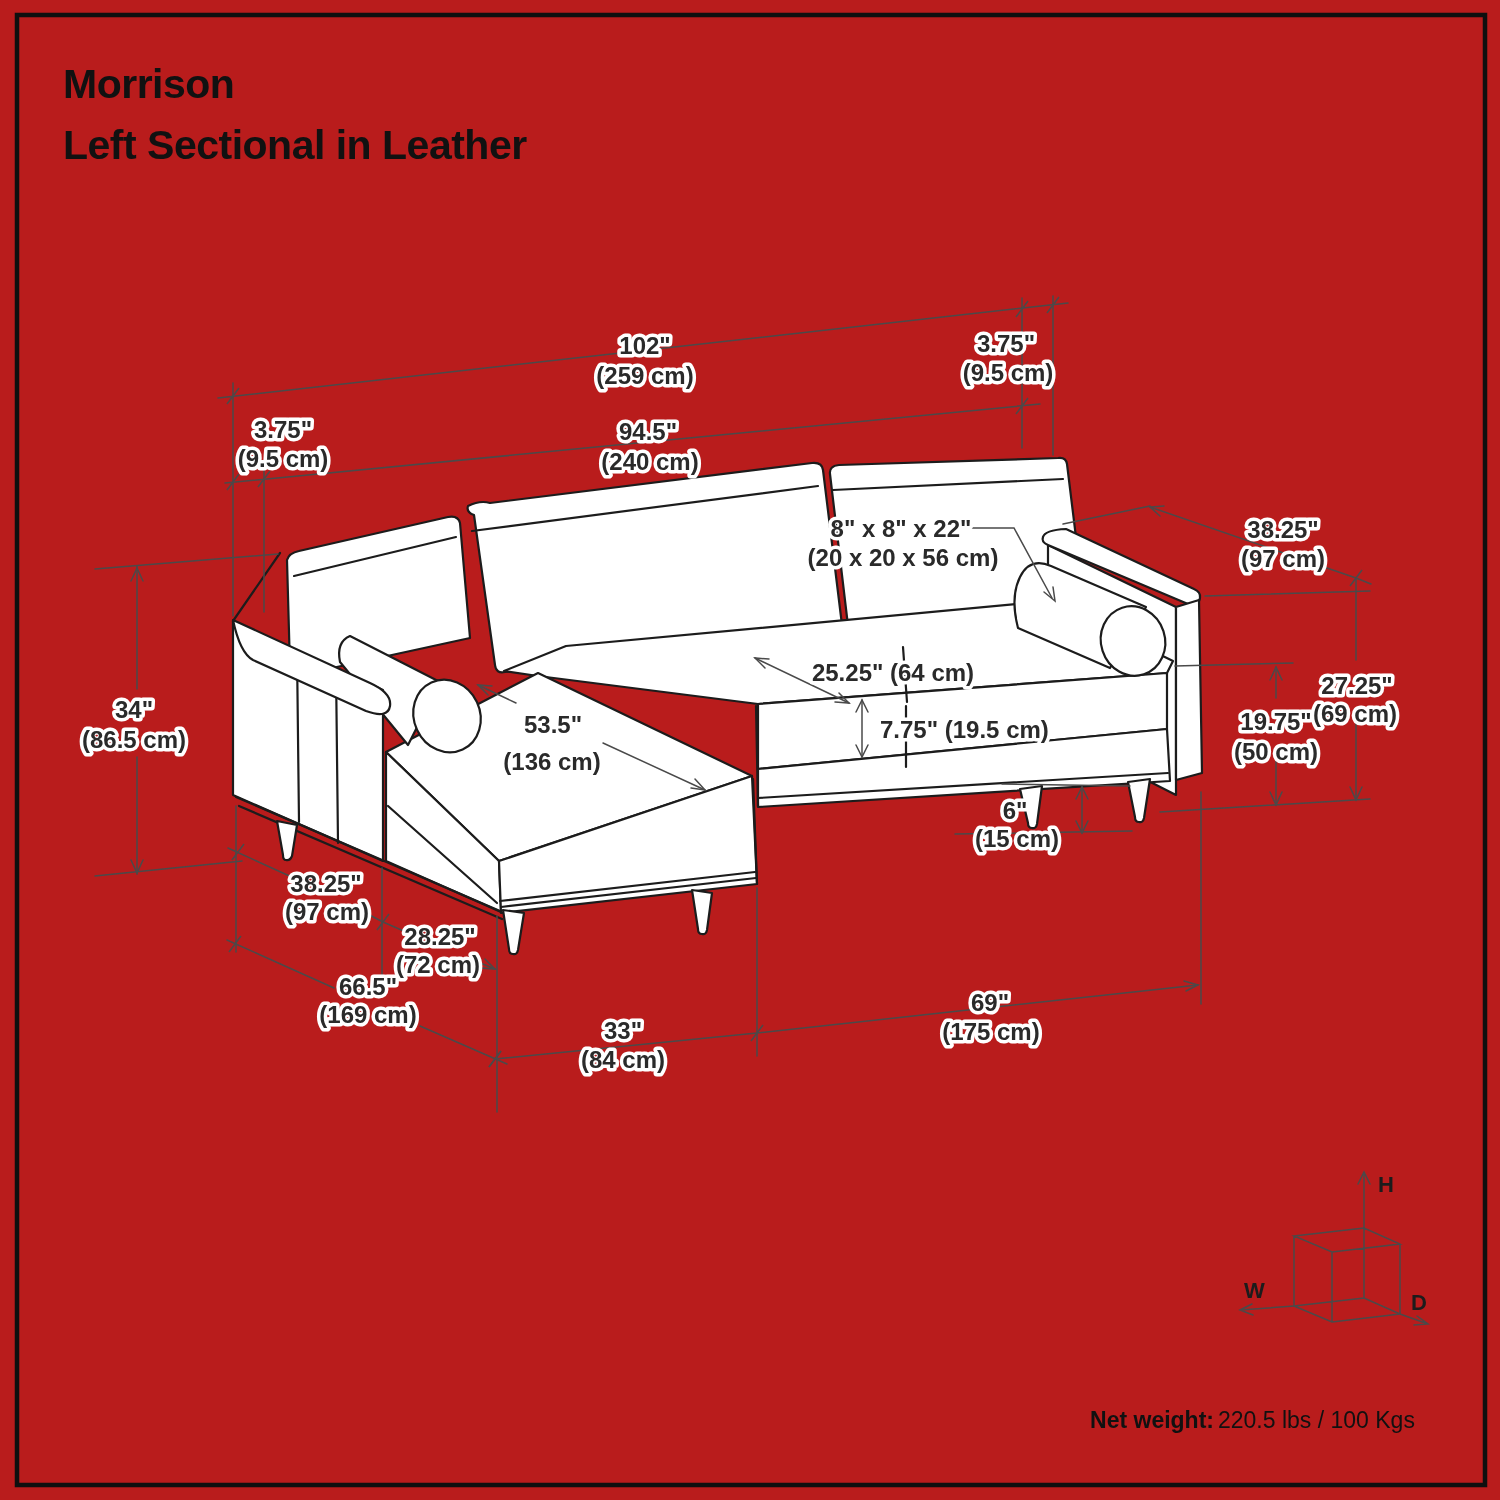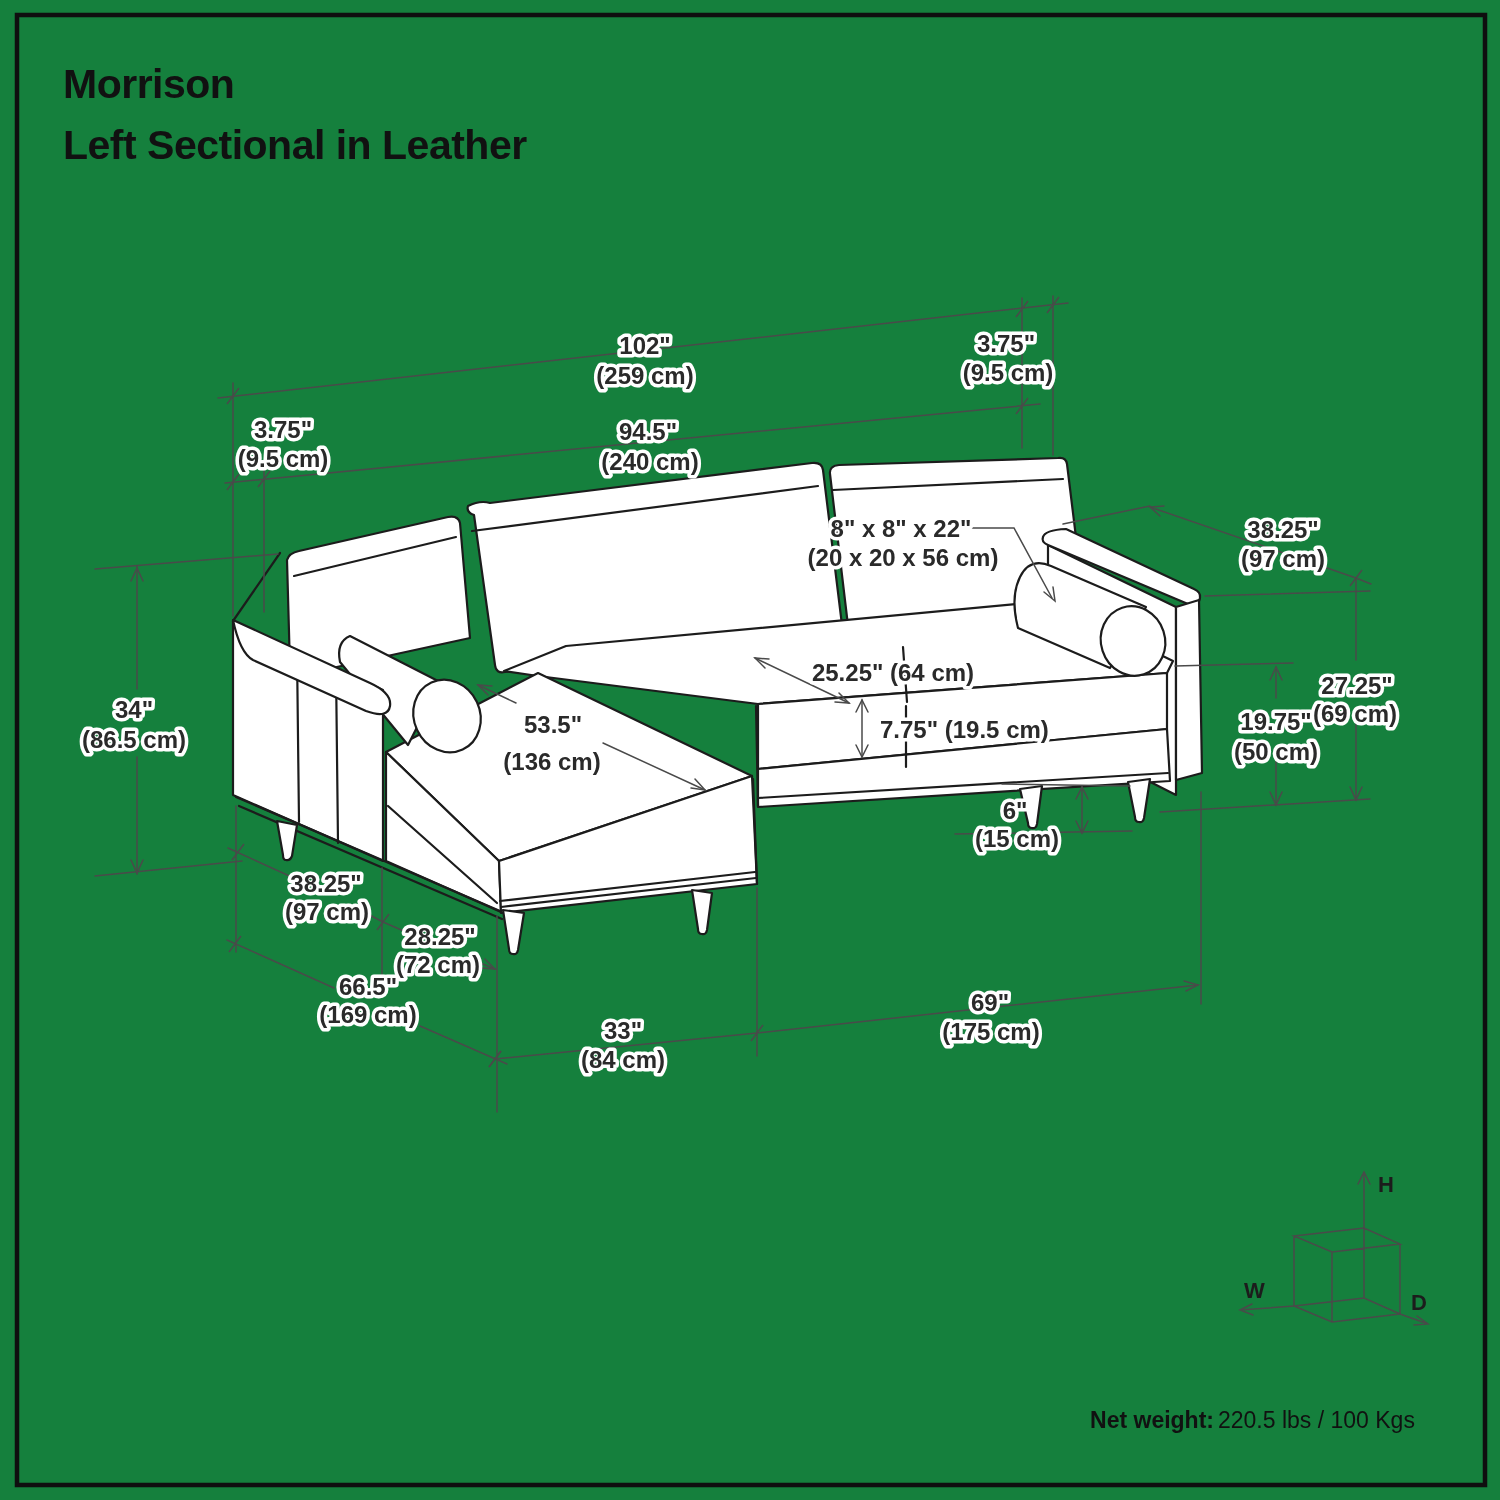--- a/index.html
+++ b/index.html
@@ -1,16 +1,16 @@
 <!DOCTYPE html>
 <html><head>
 <meta charset="utf-8">
 <style>
   html,body{margin:0;padding:0;background:#fff;}
-  .page{position:relative;width:1500px;height:1500px;background:#15803d;font-family:"Liberation Sans",sans-serif;}
+  .page{position:relative;width:1500px;height:1500px;background:#b91c1c;font-family:"Liberation Sans",sans-serif;}
   svg{position:absolute;left:0;top:0;}
   
   .s{fill:#fff;stroke:#1c1c1c;stroke-width:2.2;stroke-linejoin:round;stroke-linecap:round;}
   .sl{fill:none;stroke:#1c1c1c;stroke-width:2.2;stroke-linejoin:round;stroke-linecap:round;}
   
   .d{fill:none;stroke:#4a4a4a;stroke-width:1.5;stroke-linecap:round;}
   .tick{stroke:#4a4a4a;stroke-width:1.5;}
   
   .lbl{font-size:24px;font-weight:600;fill:#2a2a2a;text-anchor:middle;
        paint-order:stroke;stroke:#ffffff;stroke-width:7px;stroke-linejoin:round;}

